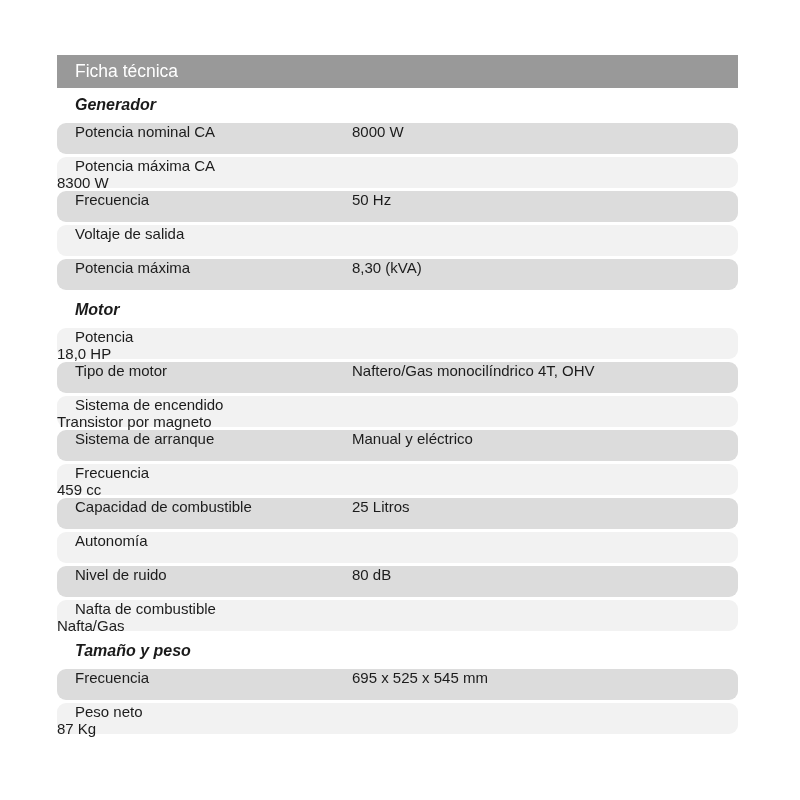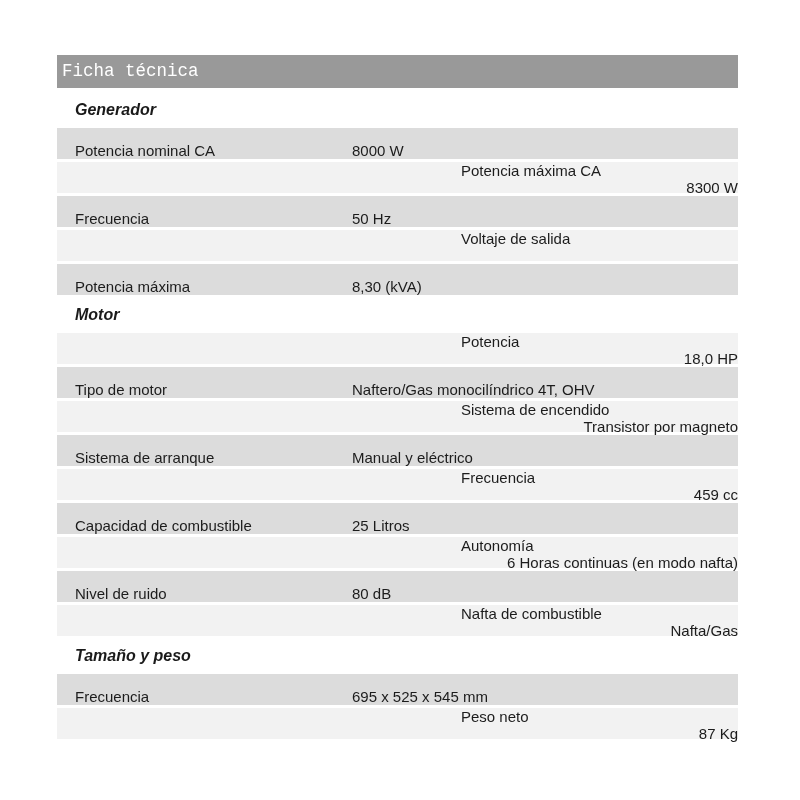--- a/index.html
+++ b/index.html
@@ -15,44 +15,43 @@
     position: absolute;
     left: 57px;
     top: 55px;
     width: 681px;
   }
   .table-header {
     background: var(--header-bg, #999999);
     color: var(--header-text, #ffffff);
     height: 33px;
     line-height: 33px;
-    padding-left: 5px;
+    padding-left: 18px;
     font-size: 17.5px;
     font-weight: 400;
-    margin-bottom: 5px;
-    font-family: Liberation Mono, monospace;
   }
   .section-title {
     height: 33px;
     line-height: 33px;
     padding-left: 18px;
     font-size: 16px;
     font-weight: 700;
     color: var(--section-text, #1a1a1a);
     background: #ffffff;
     margin-bottom: 2px;
     font-style: italic;
   }
   .row {
     display: flex;
-    align-items: flex-end;
+    align-items: flex-start;
     height: 31px;
     margin-bottom: 3px;
     font-size: 15px;
     color: var(--row-text, #1c1c1c);
+    border-radius: 9px;
   }
   .row.dark  { background: var(--row-dark, #dcdcdc); }
   .row.light { background: var(--row-light, #f2f2f2); flex-direction: column; }
   .cell.label {
     width: 295px;
     padding-left: 18px;
     box-sizing: border-box;
     flex: 0 0 auto;
     white-space: nowrap;
   }
@@ -109,21 +108,20 @@
       <div class="row light">
         <div class="cell label">Frecuencia</div>
         <div class="cell value">459 cc</div>
       </div>
       <div class="row dark">
         <div class="cell label">Capacidad de combustible</div>
         <div class="cell value">25 Litros</div>
       </div>
       <div class="row light">
         <div class="cell label">Autonomía</div>
-        <div class="cell value">6 Horas continuas (en modo nafta)</div>
       </div>
       <div class="row dark">
         <div class="cell label">Nivel de ruido</div>
         <div class="cell value">80 dB</div>
       </div>
       <div class="row light">
         <div class="cell label">Nafta de combustible</div>
         <div class="cell value">Nafta/Gas</div>
       </div>
       <div class="section-title">Tamaño y peso</div>

